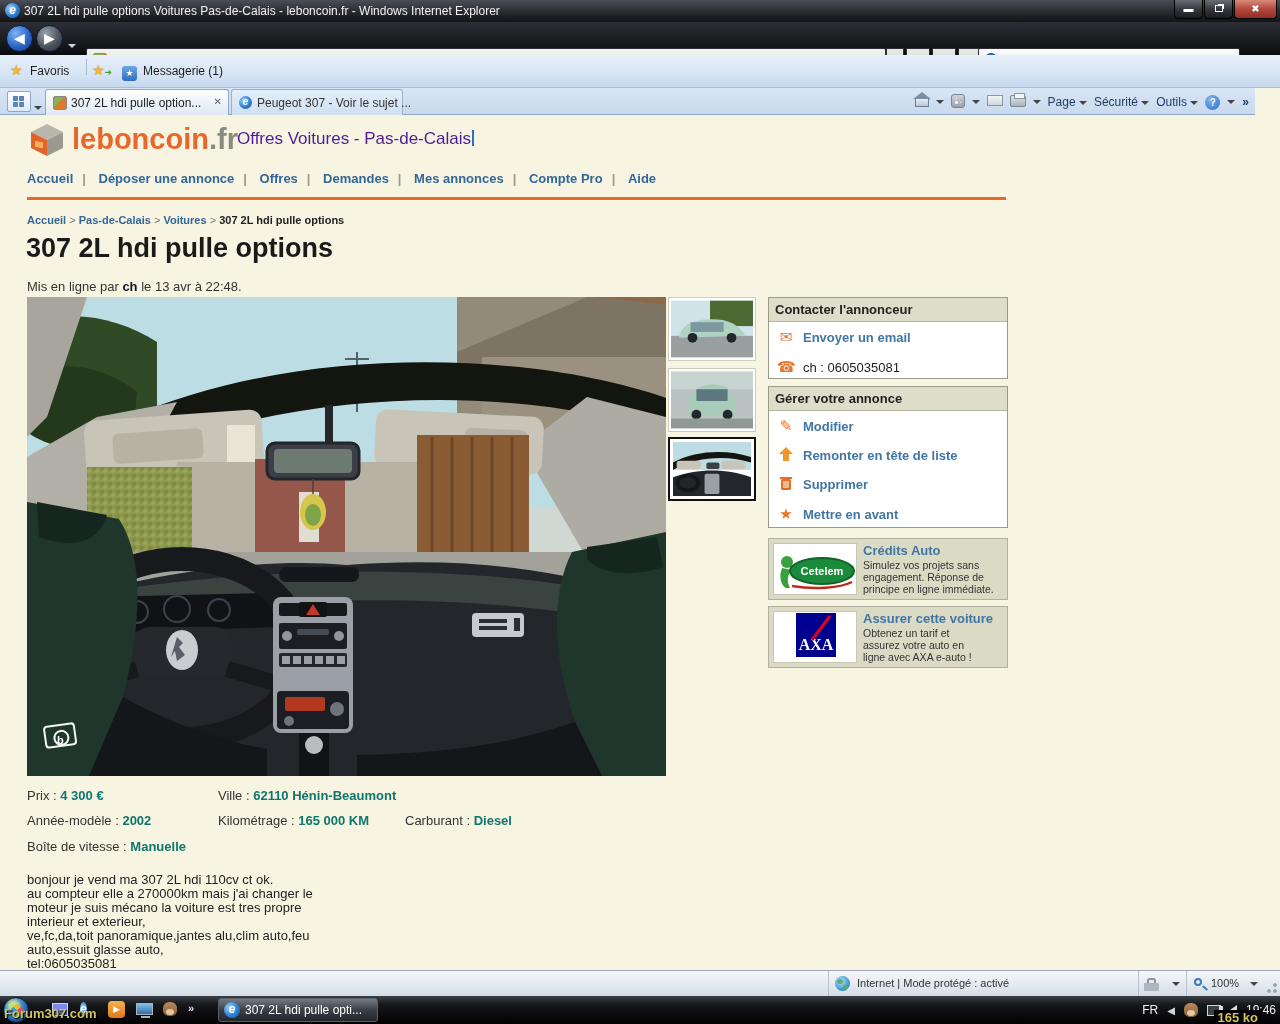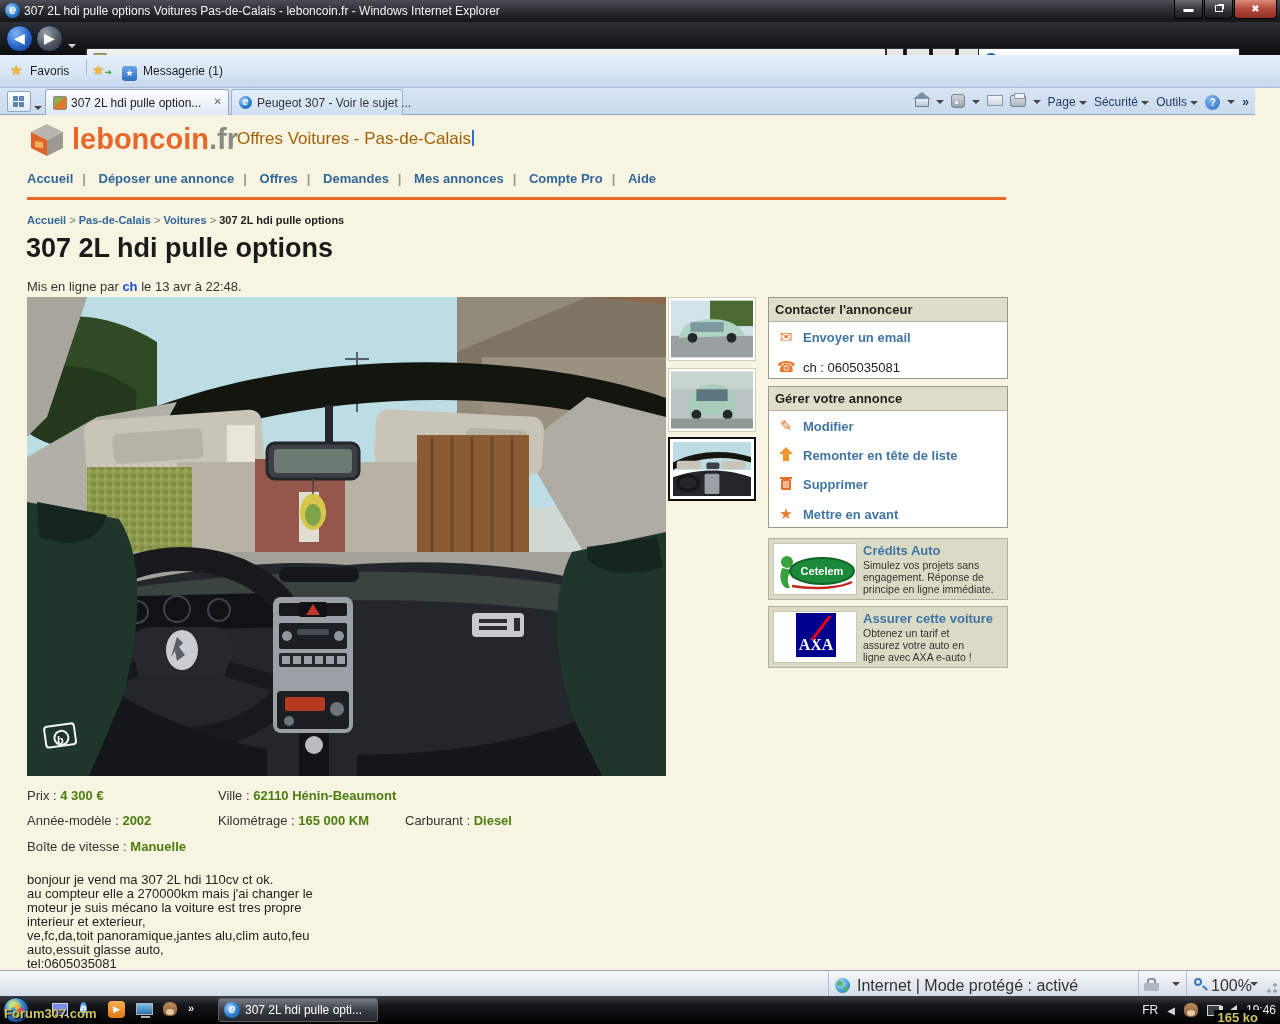--- a/index.html
+++ b/index.html
@@ -74,59 +74,59 @@
   .cmd-rss { display:inline-block; width:14px; height:14px; border-radius:3px; background:linear-gradient(#cfd4da,#9aa2ac); border:1px solid #7c848e; position:relative; }
   .cmd-rss:before { content:""; position:absolute; left:3px; bottom:3px; width:3px; height:3px; border-radius:50%; background:#fff; box-shadow:0 -4px 0 -1px #fff,4px 0 0 -1px #fff; }
   .cmd-mail { display:inline-block; width:16px; height:11px; background:linear-gradient(#f4f6f8,#cfd6dd); border:1px solid #8a97a5; position:relative; }
   .cmd-print { display:inline-block; width:16px; height:12px; background:linear-gradient(#dfe4e9,#aab3bd); border:1px solid #7c8791; border-radius:2px; position:relative; }
   .cmd-print:before { content:""; position:absolute; left:3px; top:-3px; width:9px; height:4px; background:#f2f4f6; border:1px solid #8a97a5; }
   .cmd-help { display:inline-block; width:15px; height:15px; border-radius:50%; background:radial-gradient(circle at 35% 30%,#7fb4ef,#2d6fc4); color:#fff; font-size:10px; font-weight:bold; text-align:center; line-height:15px; }
 
   
   #page { left:0; top:115px; width:1280px; height:855px; background:#F7F5E1; overflow:hidden; }
   .lbc-logo-cube { position:absolute; left:27px; top:7px; width:40px; height:36px; }
-  #site-heading { position:absolute; left:237px; top:14px; font-size:17px; color:#a16207; }
+  #site-heading { position:absolute; left:237px; top:14px; font-size:17px; color:#4c1d95; }
   .text-cursor { position:absolute; width:2px; height:16px; background:#2a6fd6; }
   #mainnav { position:absolute; left:27px; top:56px; font-size:13px; font-weight:bold; color:#9a9a8a; }
   #mainnav a { color:#336699; text-decoration:none; margin:0 9px; }
   #mainnav a:first-child { margin-left:0; }
   #orange-rule { position:absolute; left:27px; top:82px; width:979px; height:3px; background:#E8672B; }
   #breadcrumb { position:absolute; left:27px; top:99px; font-size:11px; color:#777; }
   #breadcrumb a { color:#336699; font-weight:bold; text-decoration:none; }
   #breadcrumb .cur { color:#222; font-weight:bold; }
   #listing-title { position:absolute; left:26px; top:118px; font-size:27px; font-weight:bold; color:#1a1a1a; }
   #posted { position:absolute; left:27px; top:164px; font-size:13px; color:#333; }
-  #posted a { color:#1d4ed8; font-weight:bold; text-decoration:none; }
+  #posted a { color:#0f172a; font-weight:bold; text-decoration:none; }
 
   #photo { position:absolute; left:27px; top:182px; width:639px; height:479px; background:#9db3b6; }
   .thumb { position:absolute; left:668px; width:88px; height:64px; background:#fff; border:1px solid #cfcdb8; padding:2px; }
   .thumb svg { width:100%; height:100%; display:block; }
   .thumb.sel { border:2px solid #111; padding:3px; }
 
   .sidebox { position:absolute; left:768px; width:240px; background:#fff; border:1px solid #9a998a; }
   .sidebox h3 { background:#DEDDC9; border-bottom:1px solid #b5b4a2; font-size:13px; color:#222; padding:4px 6px; font-weight:bold; }
   .siderow { display:flex; align-items:center; gap:8px; padding:6px 8px; font-size:13px; }
   .siderow a { color:#4176a4; font-weight:bold; text-decoration:none; }
   .oico { width:18px; text-align:center; color:#E8772F; font-size:15px; flex:0 0 18px; }
 
   .adbox { position:absolute; left:768px; width:240px; height:62px; background:#DBDAC5; border:1px solid #b2b1a0; }
   .adlogo { position:absolute; left:4px; top:4px; width:84px; height:52px; background:#fff; border:1px solid #c8c7b6; }
   .adtxt { position:absolute; left:94px; top:2px; width:142px; }
   .adtxt a { font-size:13px; font-weight:bold; color:#4176a4; text-decoration:none;margin-top:48px; }
   .adtxt .l { font-size:10.5px; color:#333; line-height:12px; }
 
   #details { position:absolute; left:27px; top:673px; font-size:13px; color:#333; }
-  #details b { color:#4d7c0f; }
+  #details b { color:#0f766e; }
   .drow { position:absolute; white-space:nowrap; }
 
   #desc { position:absolute; left:27px; top:758px; font-size:13px; color:#222; line-height:14px; }
 
   
   #statusbar { left:0; top:970px; width:1280px; height:26px;
-    background:linear-gradient(#f6f8fa,#e2e8ef 60%,#d3dce6); border-top:1px solid #9aa6b4; font-size:16px; color:#333; }
+    background:linear-gradient(#f6f8fa,#e2e8ef 60%,#d3dce6); border-top:1px solid #9aa6b4; font-size:11px; color:#333; }
   .sseg { position:absolute; top:0; height:26px; border-left:1px solid #b6c0cc; }
   .globe { display:inline-block; width:15px; height:15px; border-radius:50%;
     background:radial-gradient(circle at 38% 35%,#bfe3f7,#3f9ad4 60%,#1c6ca6); position:relative; vertical-align:-3px; }
   .globe:before { content:""; position:absolute; left:2px; top:3px; width:6px; height:5px; border-radius:50%; background:#58b06a; }
   .globe:after { content:""; position:absolute; right:2px; bottom:2px; width:5px; height:4px; border-radius:50%; background:#58b06a; }
   .grip { position:absolute; right:2px; bottom:2px; width:12px; height:12px;
     background:radial-gradient(circle at 9px 3px,#9aa4ae 1.5px,transparent 2px),
                radial-gradient(circle at 9px 9px,#9aa4ae 1.5px,transparent 2px),
                radial-gradient(circle at 3px 9px,#9aa4ae 1.5px,transparent 2px); }
 

